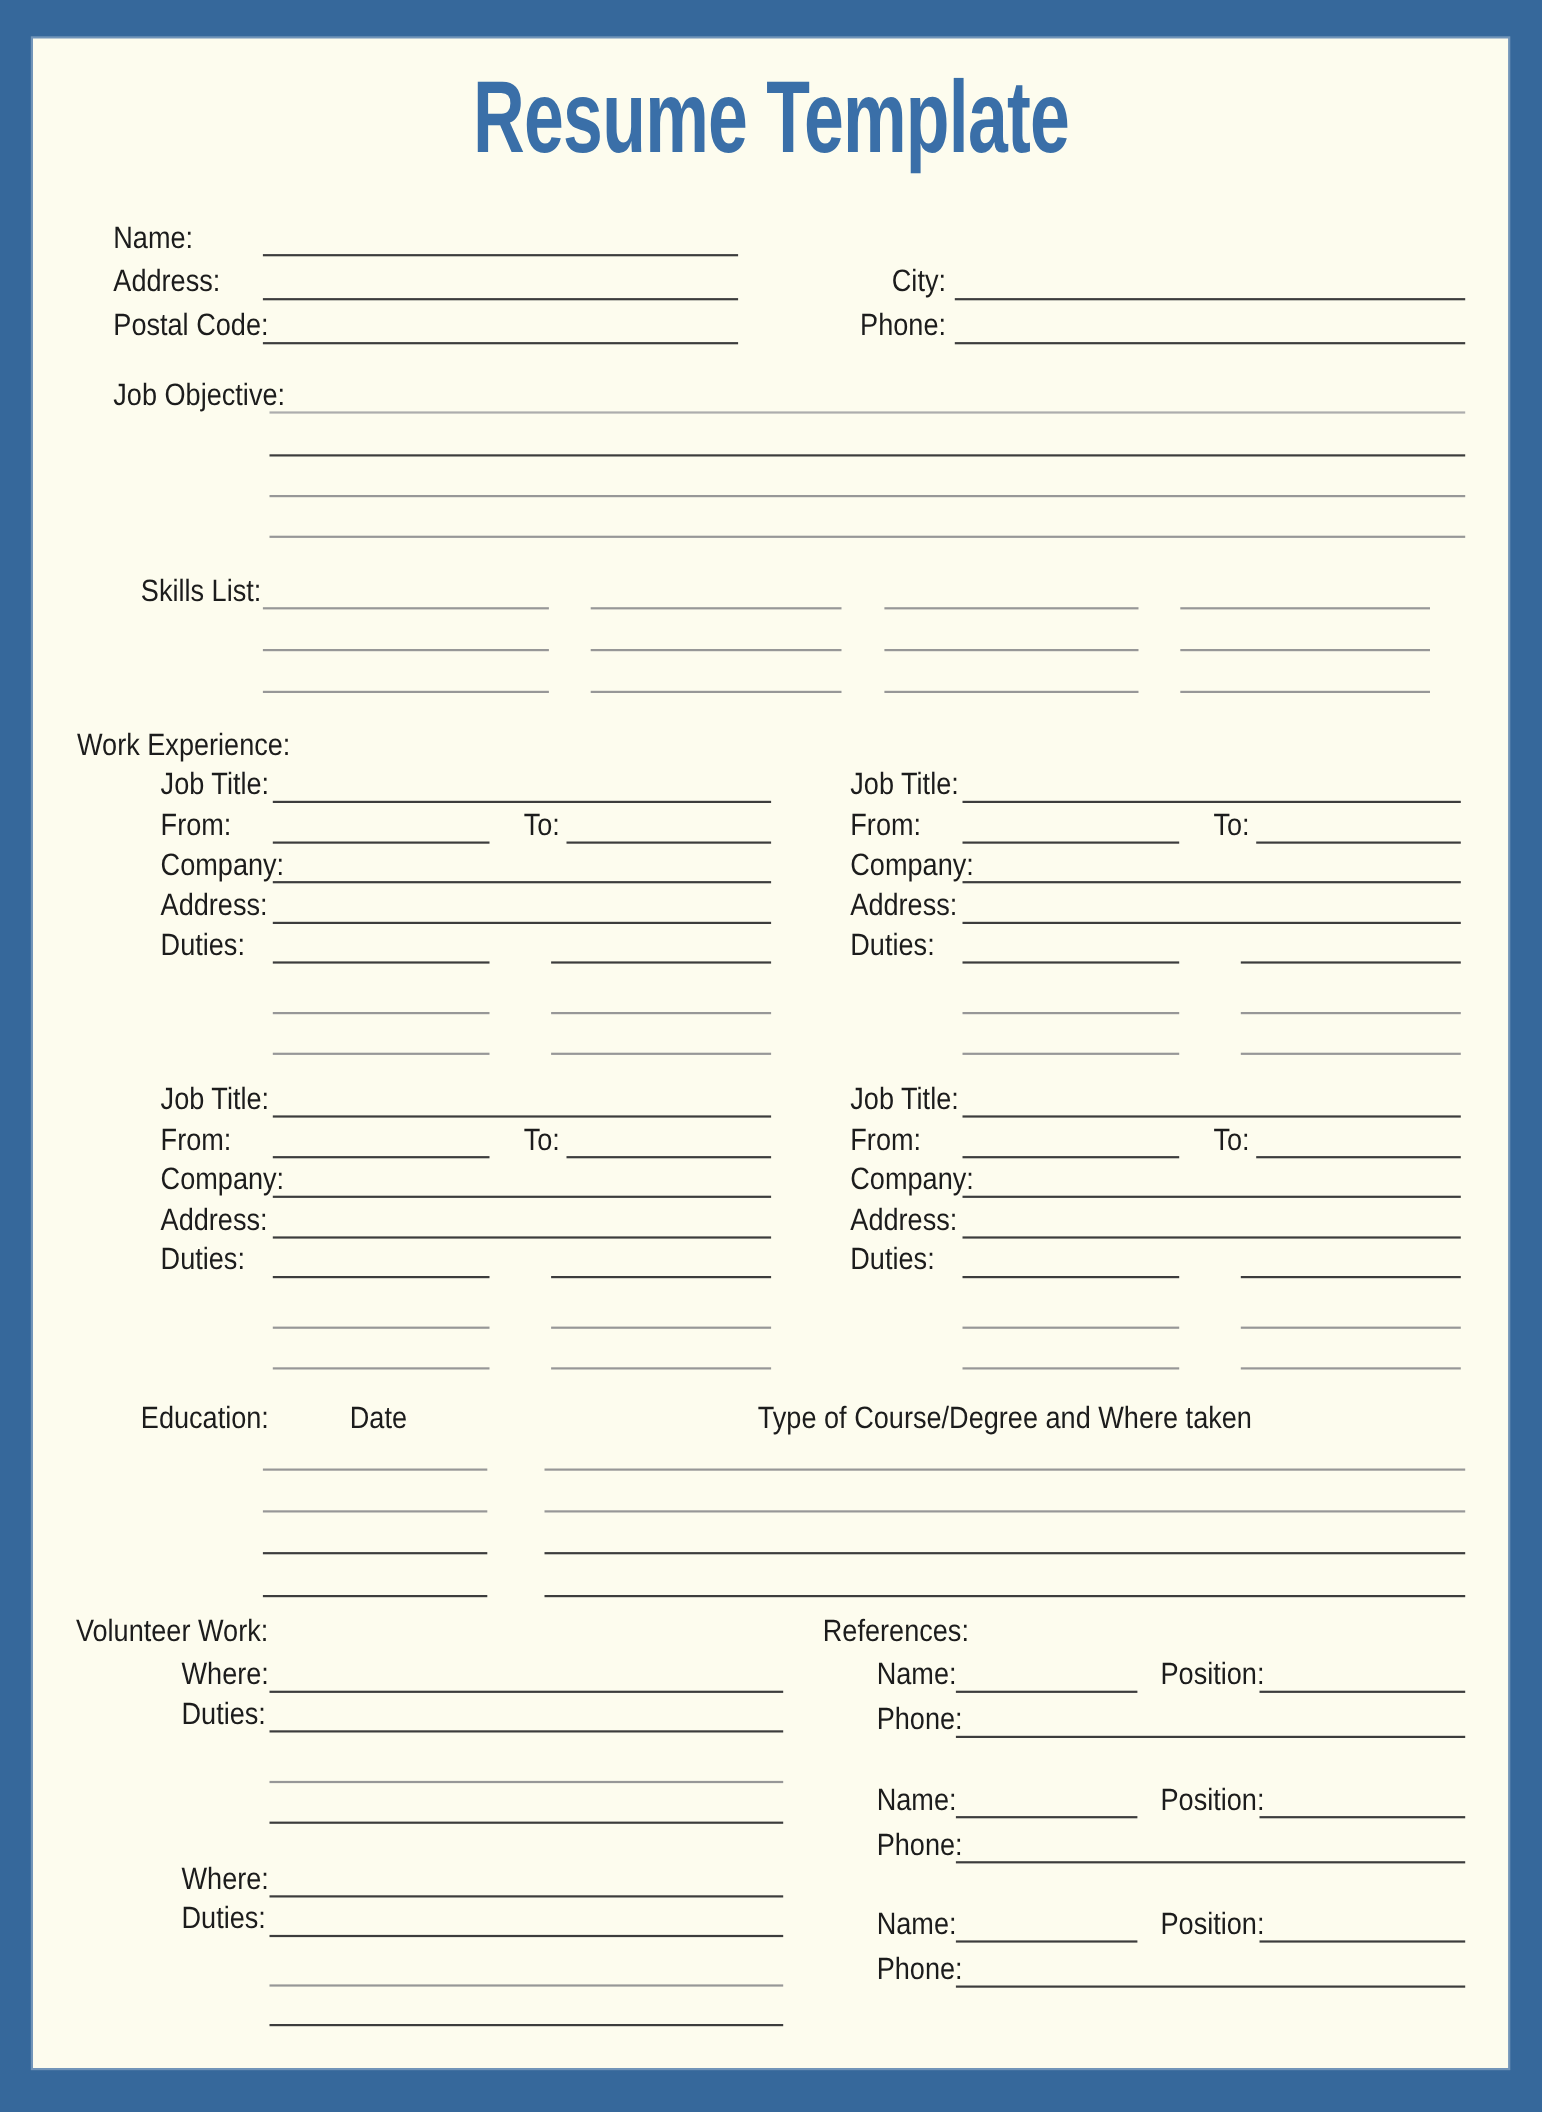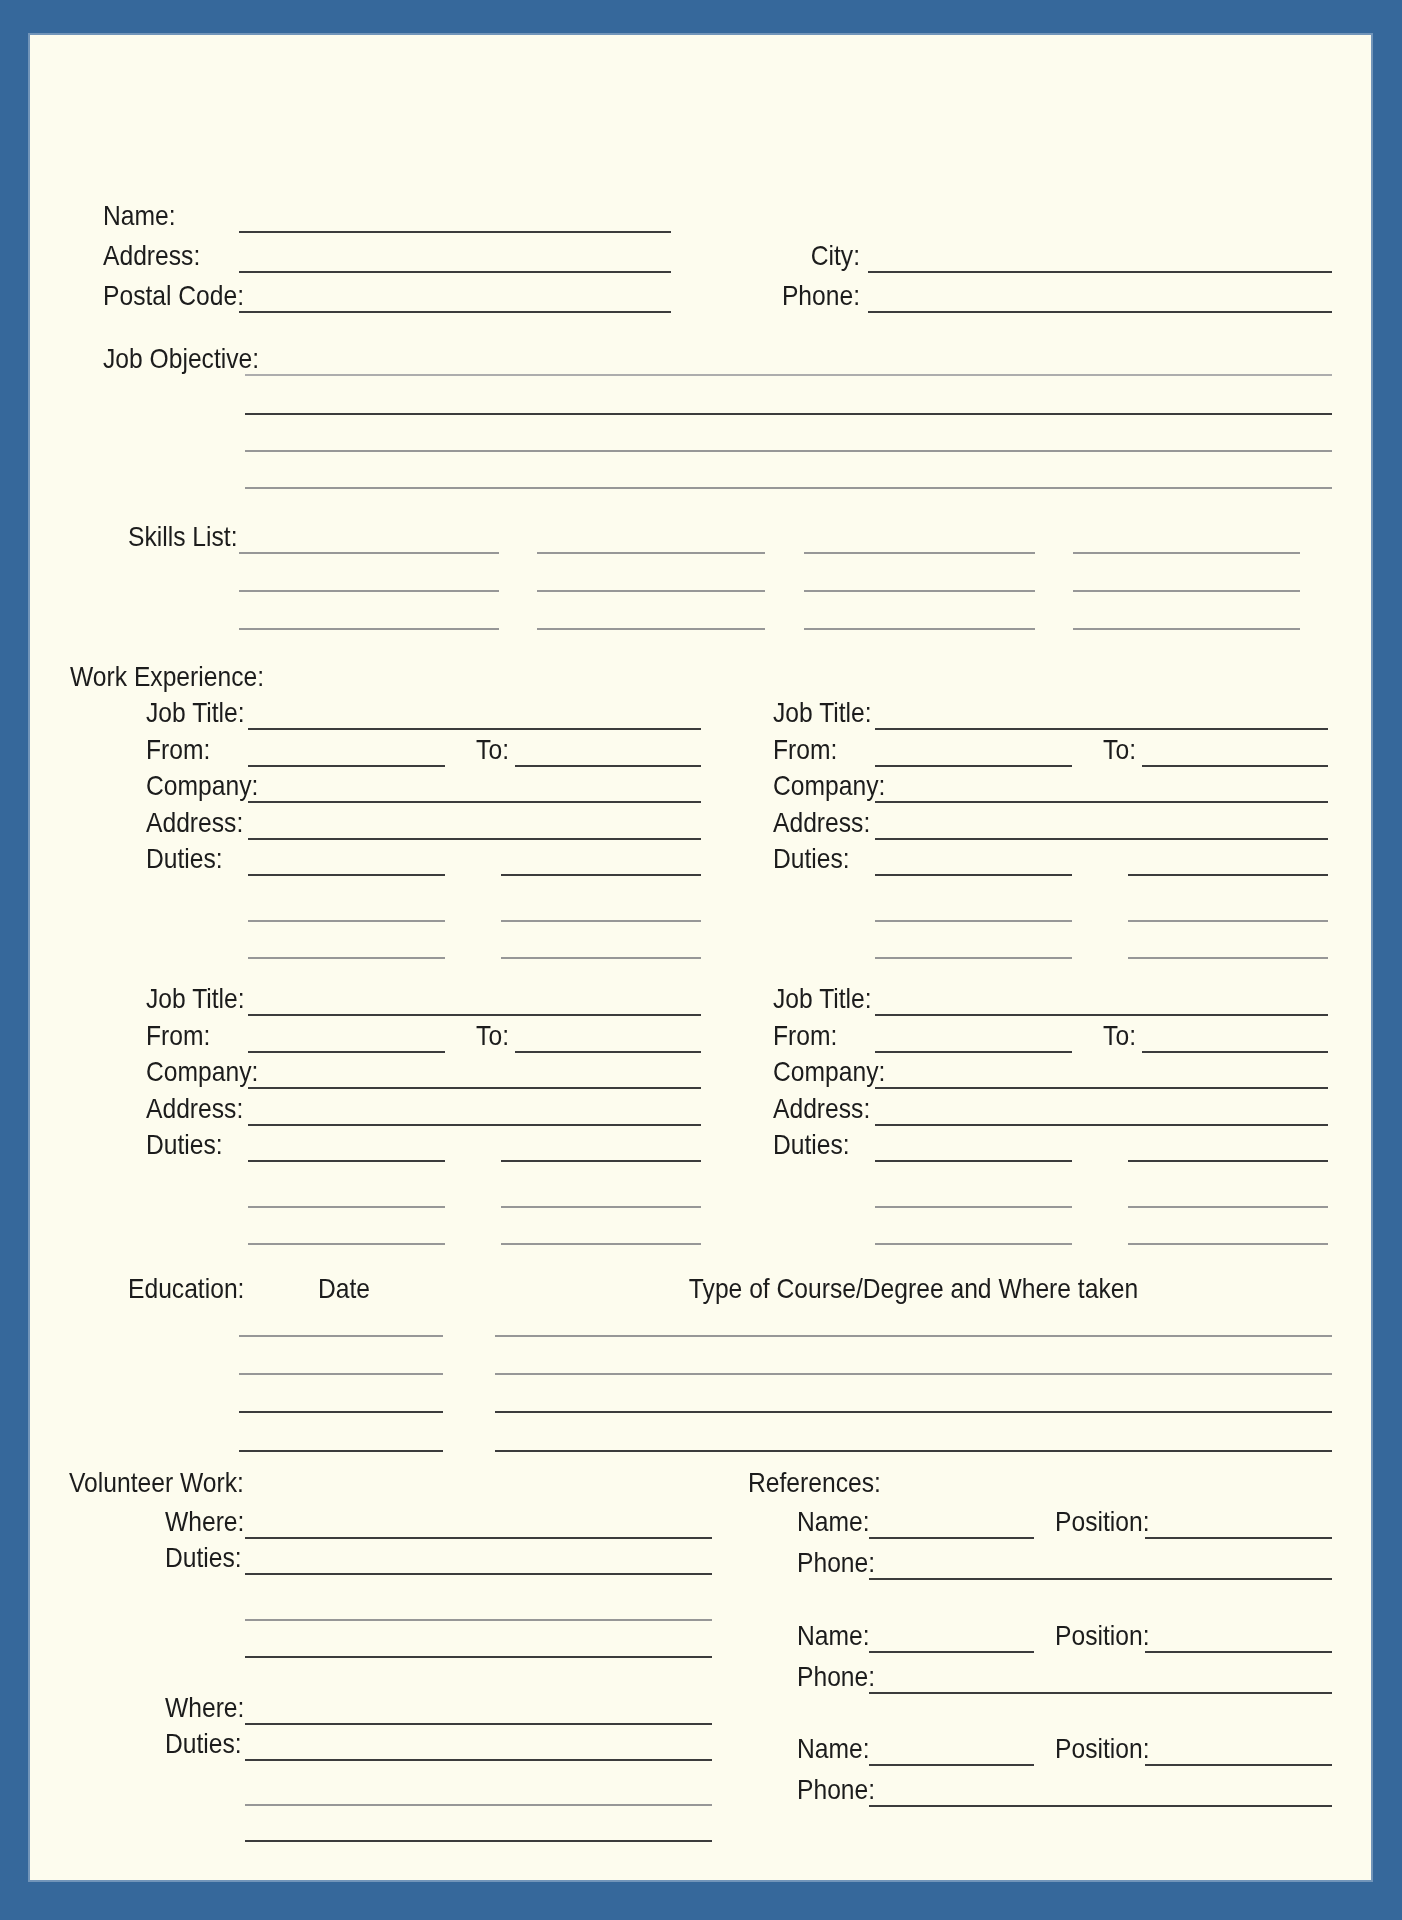--- a/index.html
+++ b/index.html
@@ -44,20 +44,23 @@
   .jb,.rs{ position:absolute; }
   .jb{ width:586px;height:285px; }
   .rs{ left:0;top:0;width:1402px;height:95px; }
 </style>
 </head>
 <body>
 
 <div class="page">
   <div class="paper"></div>
 
+  <div class="title-wrap">
+    <span>Resume Template</span>
+  </div>
 
   <div class="lbl" style="left:103px;top:199px">Name:</div>
   <div class="ln" style="left:239px;top:231px;width:432px"></div>
 
   <div class="lbl" style="left:103px;top:239px">Address:</div>
   <div class="ln" style="left:239px;top:271px;width:432px"></div>
   <div class="lbl lbl-r" style="left:560px;top:239px;width:300px">City:</div>
   <div class="ln" style="left:868px;top:271px;width:464px"></div>
 
   <div class="lbl" style="left:103px;top:279px">Postal Code:</div>

